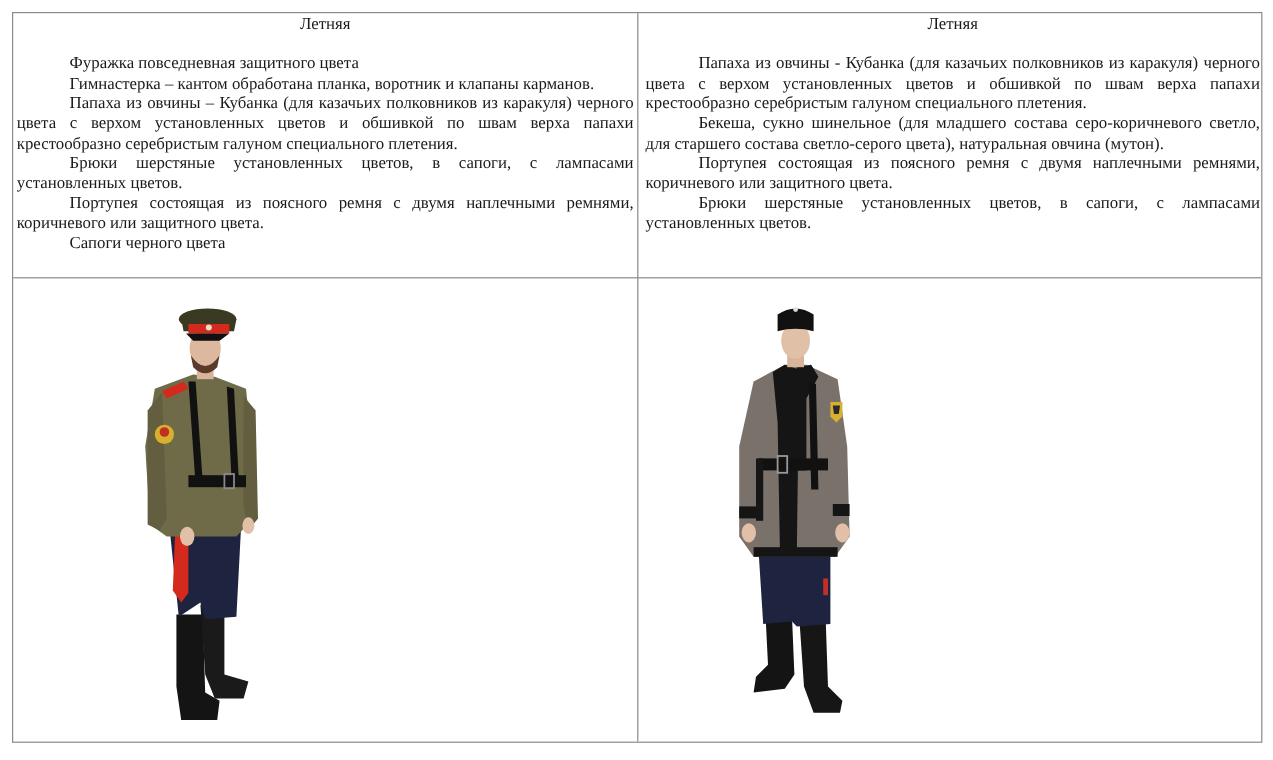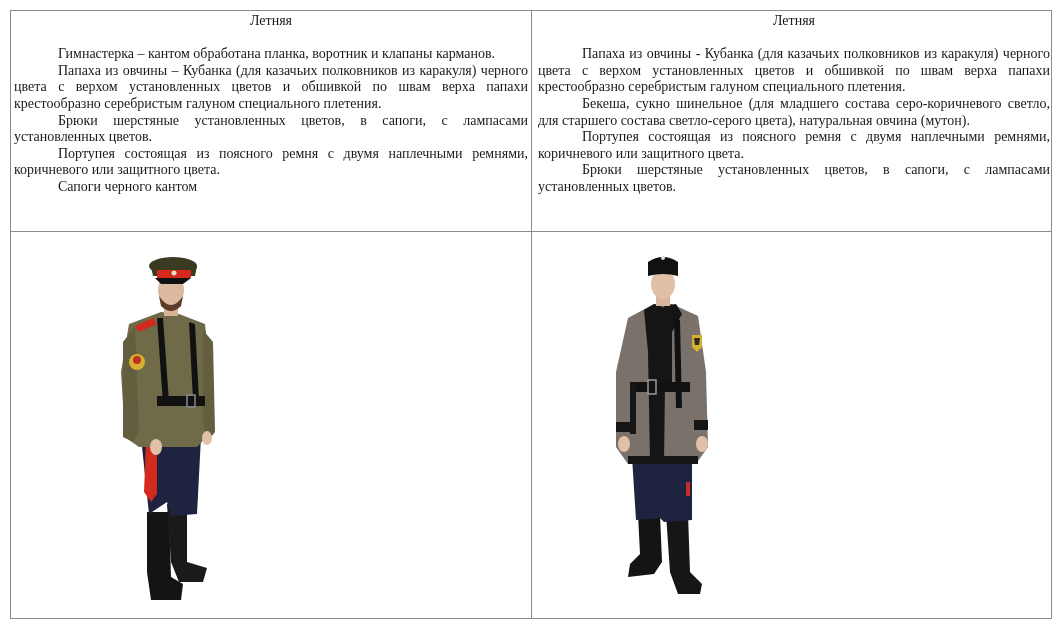--- a/index.html
+++ b/index.html
@@ -23,25 +23,26 @@
 </head>
 <body>
 
 <div class="tbl">
   <div class="vline"></div>
   <div class="hline"></div>
 
   <div class="cell c1">
     <div class="head">Летняя</div>
     <div class="spacer"></div>
+    <p class="para">Фуражка повседневная защитного цвета</p>
     <p class="para">Гимнастерка – кантом обработана планка, воротник и клапаны карманов.</p>
     <p class="para">Папаха из овчины – Кубанка (для казачьих полковников из каракуля) черного цвета с верхом установленных цветов и обшивкой по швам верха папахи крестообразно серебристым галуном специального плетения.</p>
     <p class="para">Брюки шерстяные установленных цветов, в сапоги, с лампасами установленных цветов.</p>
     <p class="para">Портупея состоящая из поясного ремня с двумя наплечными ремнями, коричневого или защитного цвета.</p>
-    <p class="para">Сапоги черного кантом</p>
+    <p class="para">Сапоги черного цвета</p>
   </div>
 
   <div class="cell c2">
     <div class="head">Летняя</div>
     <div class="spacer"></div>
     <p class="para">Папаха из овчины - Кубанка (для казачьих полковников из каракуля) черного цвета с верхом установленных цветов и обшивкой по швам верха папахи крестообразно серебристым галуном специального плетения.</p>
     <p class="para">Бекеша, сукно шинельное (для младшего состава серо-коричневого светло, для старшего состава светло-серого цвета), натуральная овчина (мутон).</p>
     <p class="para">Портупея состоящая из поясного ремня с двумя наплечными ремнями, коричневого или защитного цвета.</p>
     <p class="para">Брюки шерстяные установленных цветов, в сапоги, с лампасами установленных цветов.</p>
   </div>

